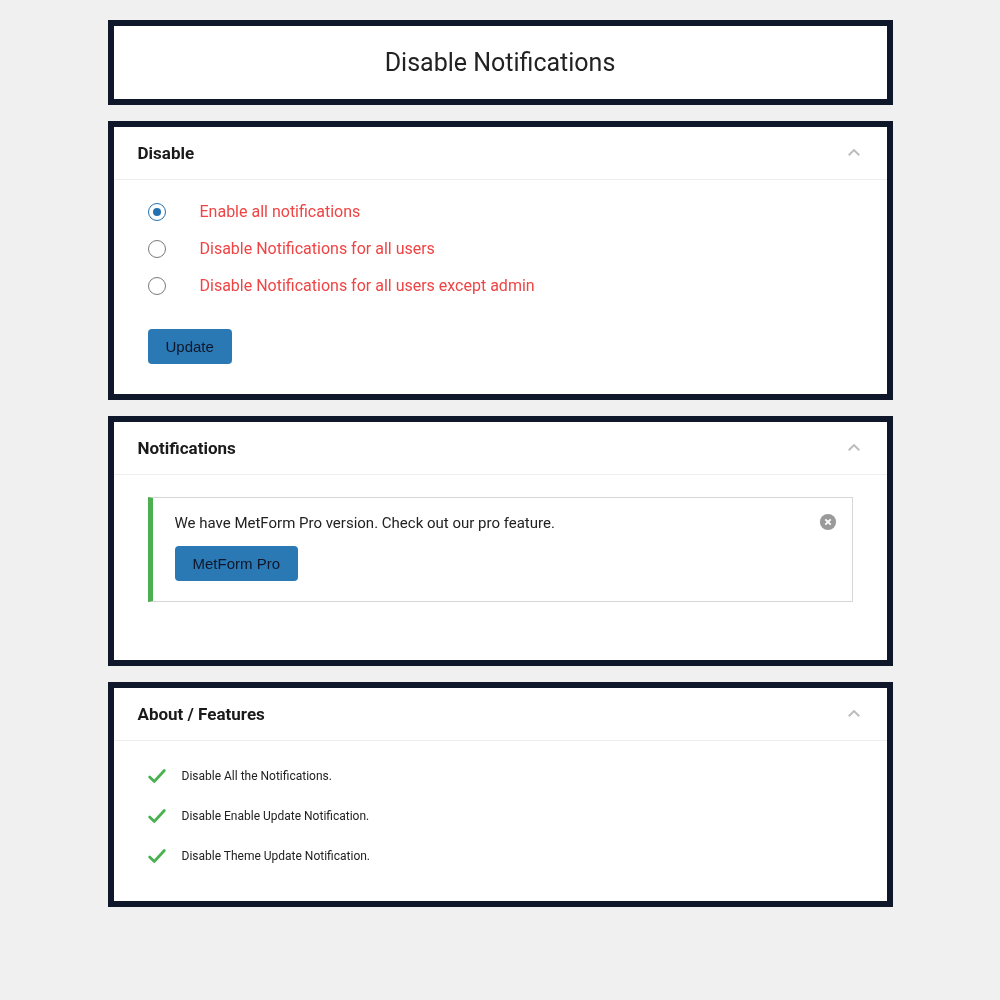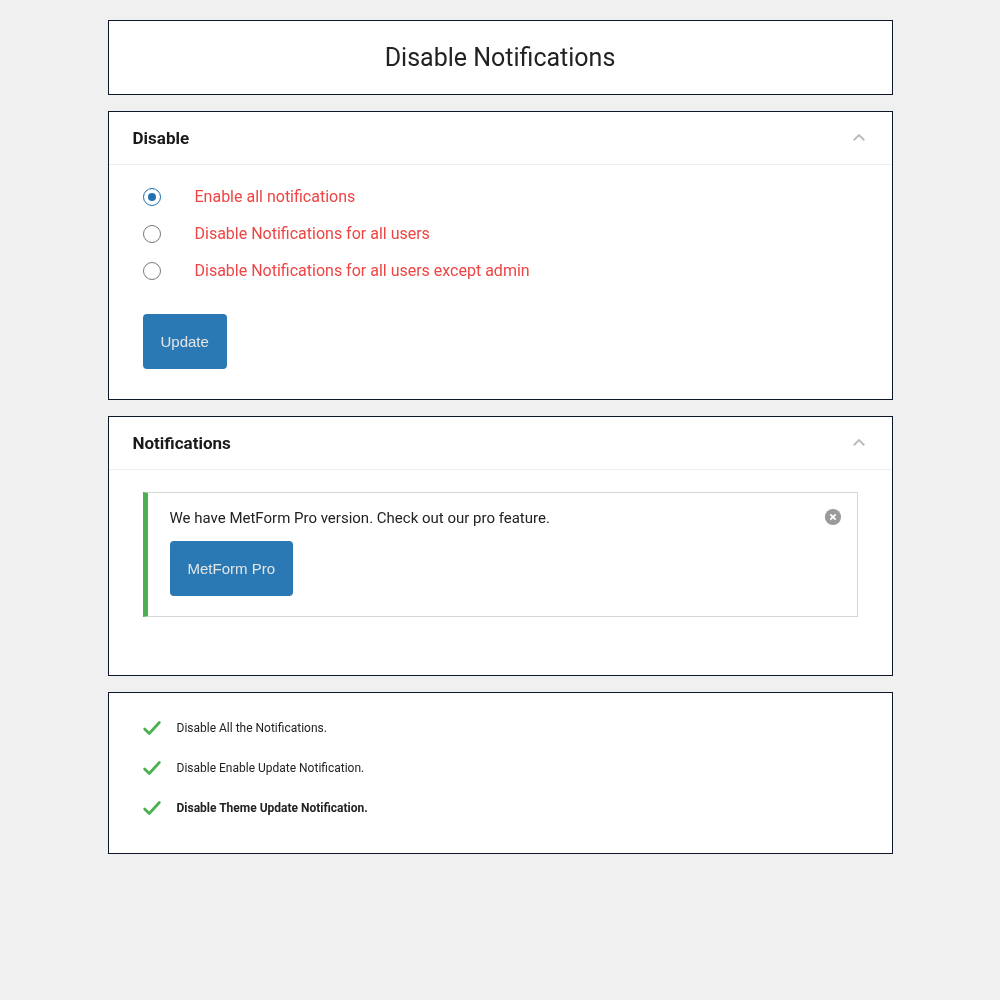--- a/index.html
+++ b/index.html
@@ -9,21 +9,21 @@
     width: 1000px;
     height: 1000px;
     padding: 20px 0;
   }
   .container {
     width: 785px;
     margin: 0 auto;
   }
   .panel {
     background: #fff;
-    border: 1px solid #0f172a;
+    border: 6px solid #0f172a;
     margin-bottom: 16px;
   }
   .title-panel {
     text-align: center;
     padding: 22px 0;
   }
   .page-title {
     font-size: 25px;
     font-weight: 400;
     color: #222;
@@ -78,23 +78,23 @@
     left: 50%;
     transform: translate(-50%, -50%);
   }
   .radio-label {
     font-size: 16px;
     color: #ef4444;
   }
   .btn {
     display: inline-block;
     background: #2b79b4;
-    color: #e5e5e5;
+    color: #0f172a;
     font-size: 15px;
-    padding: 19px 18px;
+    padding: 9px 18px;
     border: none;
     border-radius: 4px;
     cursor: pointer;
   }
   .btn-update { margin-top: 16px; }
   .notice {
     border: 1px solid #d6d6d6;
     border-left: 5px solid #4caf50;
     padding: 16px 22px 20px 22px;
     position: relative;
@@ -121,21 +121,21 @@
     padding: 22px 34px 58px 34px;
   }
   .features-body {
     padding: 24px 32px 28px 32px;
   }
   .feature-row {
     display: flex;
     align-items: center;
     margin-bottom: 18px;
   }
-  .feature-row:last-child { margin-bottom: 6px; font-weight: bold; }
+  .feature-row:last-child { margin-bottom: 6px; }
   .check-icon {
     width: 22px;
     height: 22px;
     margin-right: 14px;
     flex-shrink: 0;
   }
   .check-icon svg { stroke: #4caf50; stroke-width: 3; fill: none; stroke-linecap: round; stroke-linejoin: round; }
   .feature-text {
     font-size: 12px;
     color: #222;
@@ -193,20 +193,28 @@
           <svg viewBox="0 0 20 20" width="18" height="18">
             <circle cx="10" cy="10" r="9"></circle>
             <path d="M7 7 L13 13 M13 7 L7 13"></path>
           </svg>
         </span>
       </div>
     </div>
   </div>
 
   <div class="panel">
+    <div class="panel-header">
+      <div class="panel-title">About / Features</div>
+      <span class="chevron">
+        <svg viewBox="0 0 24 24">
+            <polyline points="5 15 12 8 19 15"></polyline>
+          </svg>
+      </span>
+    </div>
     <div class="features-body">
       <div class="feature-row">
         <span class="check-icon">
           <svg viewBox="0 0 24 24">
               <polyline points="4 13 9 18 20 6"></polyline>
             </svg>
         </span>
         <span class="feature-text">Disable All the Notifications.</span>
       </div>
       <div class="feature-row">

